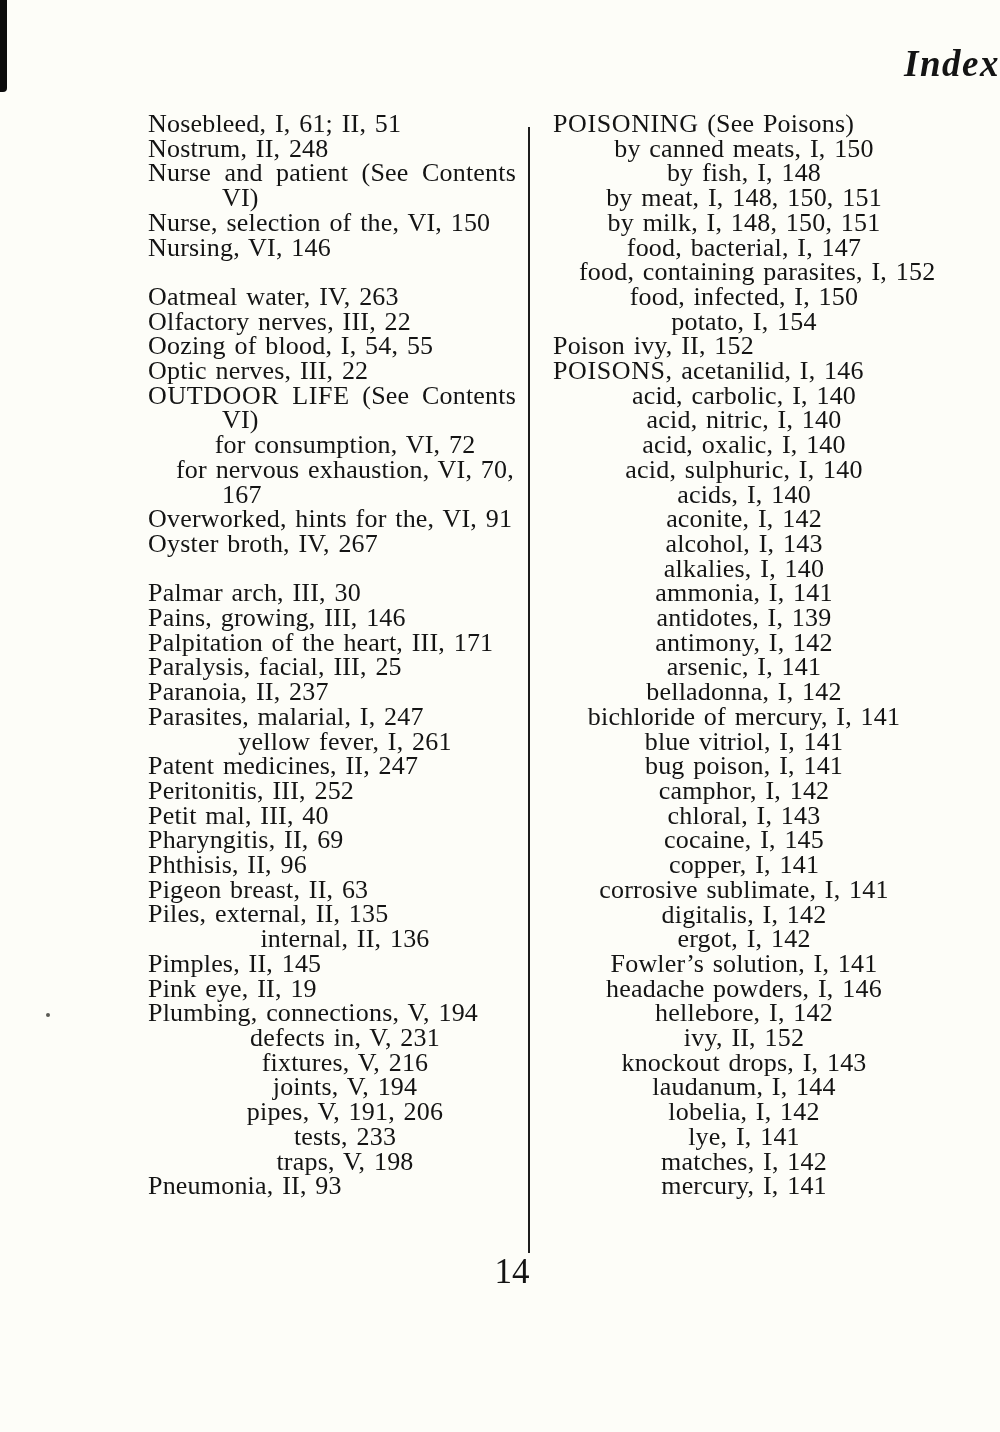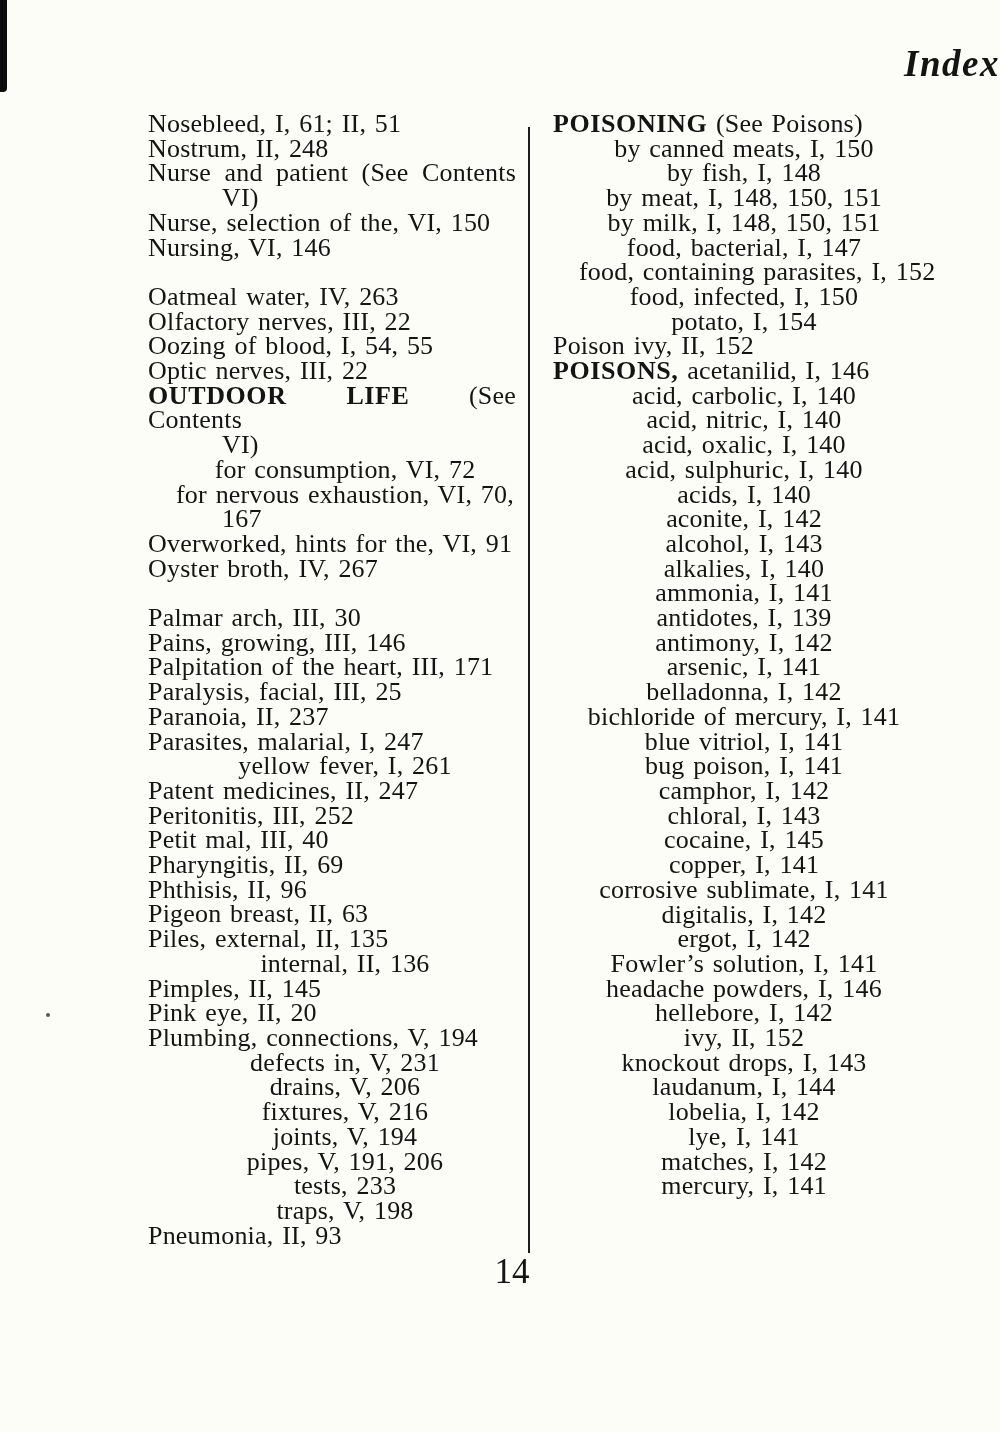--- a/index.html
+++ b/index.html
@@ -43,21 +43,21 @@
     word-spacing:2px;
     letter-spacing:0.2px;
   }
   .col-left  { left:148px; width:368px; }
   .col-right { left:553px; width:356px; }
   .line { white-space:nowrap; }
   .line.justify { white-space:normal; text-align:justify; text-align-last:justify; }
   .i1 { padding-left:26px;text-align:center; }
   .i2 { padding-left:74px; }
   .gap { margin-top:24.7px; }
-  .bold { font-weight:700; letter-spacing:0.6px;margin-top:20px; }
+  .bold { font-weight:400; letter-spacing:0.6px;margin-top:20px; }
   .pagenum {
     position:absolute; top:1252px; left:40px; width:944px;
     text-align:center;
     font-size:35px;
   }
 </style>
 </head>
 <body>
 
 <div class="page">
@@ -95,24 +95,23 @@
       <div class="line i1">yellow fever, I, 261</div>
       <div class="line i0">Patent medicines, II, 247</div>
       <div class="line i0">Peritonitis, III, 252</div>
       <div class="line i0">Petit mal, III, 40</div>
       <div class="line i0">Pharyngitis, II, 69</div>
       <div class="line i0">Phthisis, II, 96</div>
       <div class="line i0">Pigeon breast, II, 63</div>
       <div class="line i0">Piles, external, II, 135</div>
       <div class="line i1">internal, II, 136</div>
       <div class="line i0">Pimples, II, 145</div>
-      <div class="line i0">Pink eye, II, 20</div>
+      <div class="line i0">Pink eye, II, 19</div>
       <div class="line i0">Plumbing, connections, V, 194</div>
       <div class="line i1">defects in, V, 231</div>
-      <div class="line i1">drains, V, 206</div>
       <div class="line i1">fixtures, V, 216</div>
       <div class="line i1">joints, V, 194</div>
       <div class="line i1">pipes, V, 191, 206</div>
       <div class="line i1">tests, 233</div>
       <div class="line i1">traps, V, 198</div>
       <div class="line i0">Pneumonia, II, 93</div>
     </div>
 
   <div class="col col-right">
       <div class="line i0"><span class="bold">POISONING</span> (See Poisons)</div>

